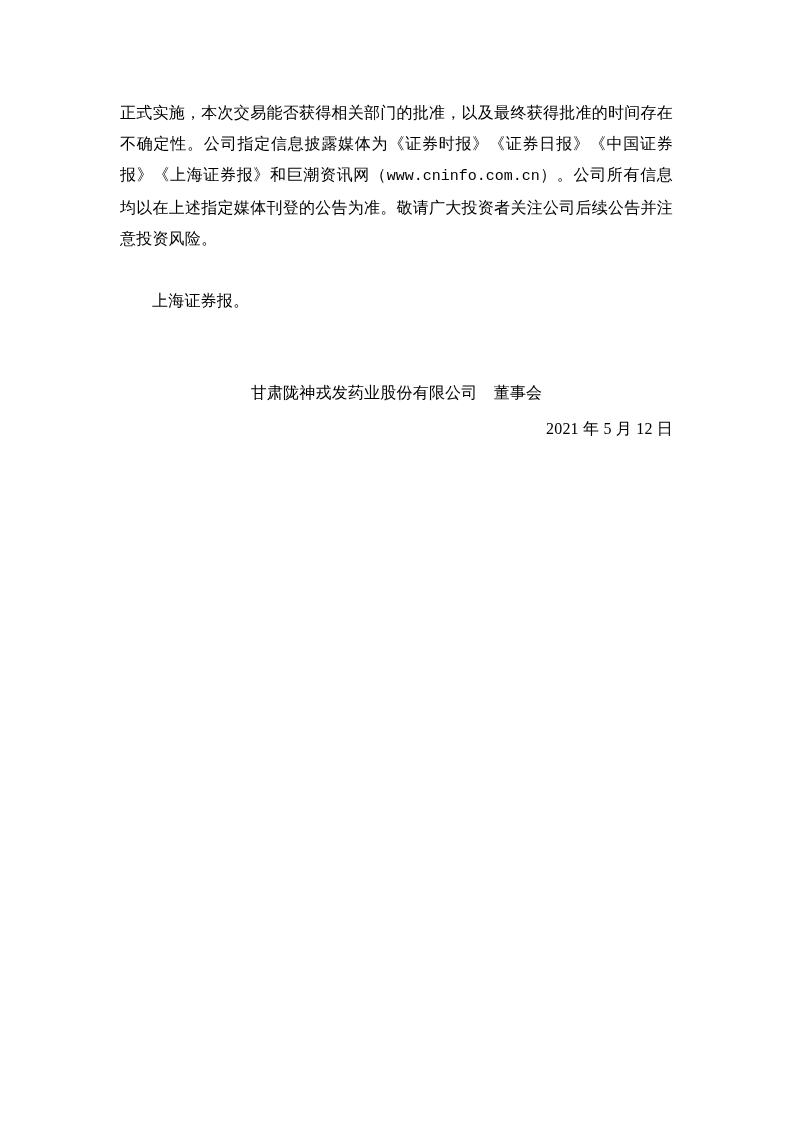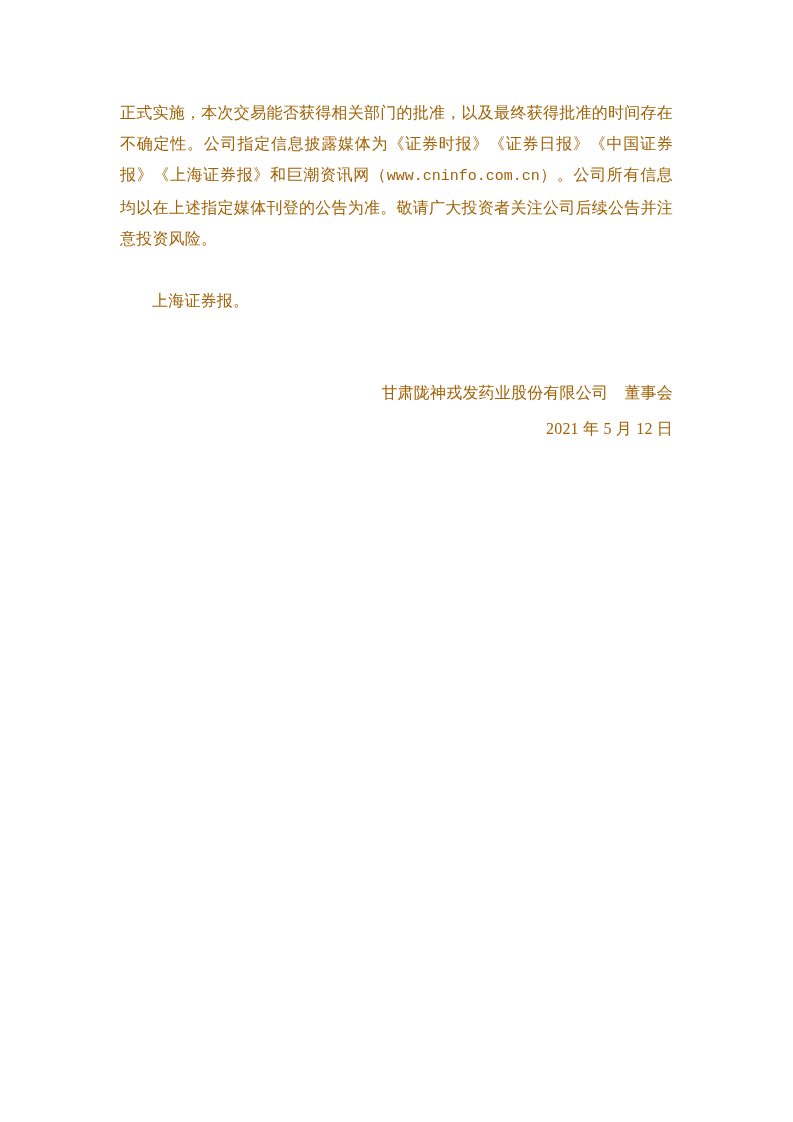--- a/index.html
+++ b/index.html
@@ -7,21 +7,21 @@
     padding: 0;
     background: #ffffff;
   }
   .page {
     position: relative;
     width: 793px;
     height: 1122px;
     background: #ffffff;
     overflow: hidden;
     font-family: "Liberation Serif", "DejaVu Serif", serif;
-    color: #a16207;
+    color: #000000;
   }
   .content {
     position: absolute;
     left: 120px;
     top: 97px;
     width: 553px;
   }
   .body-paragraph {
     font-size: 16px;
     line-height: 31px;
@@ -44,20 +44,21 @@
   }
   .signature-block {
     margin-top: 61px;
     text-align: right;
   }
   .signature-company {
     font-size: 16px;
     line-height: 31px;
     letter-spacing: 0.2px;
     margin: 0;
+    text-align: center;
   }
   .signature-date {
     font-size: 16px;
     line-height: 31px;
     letter-spacing: 0.2px;
     margin: 5px 0 0 0;
   }
 </style>
 </head>
 <body>

